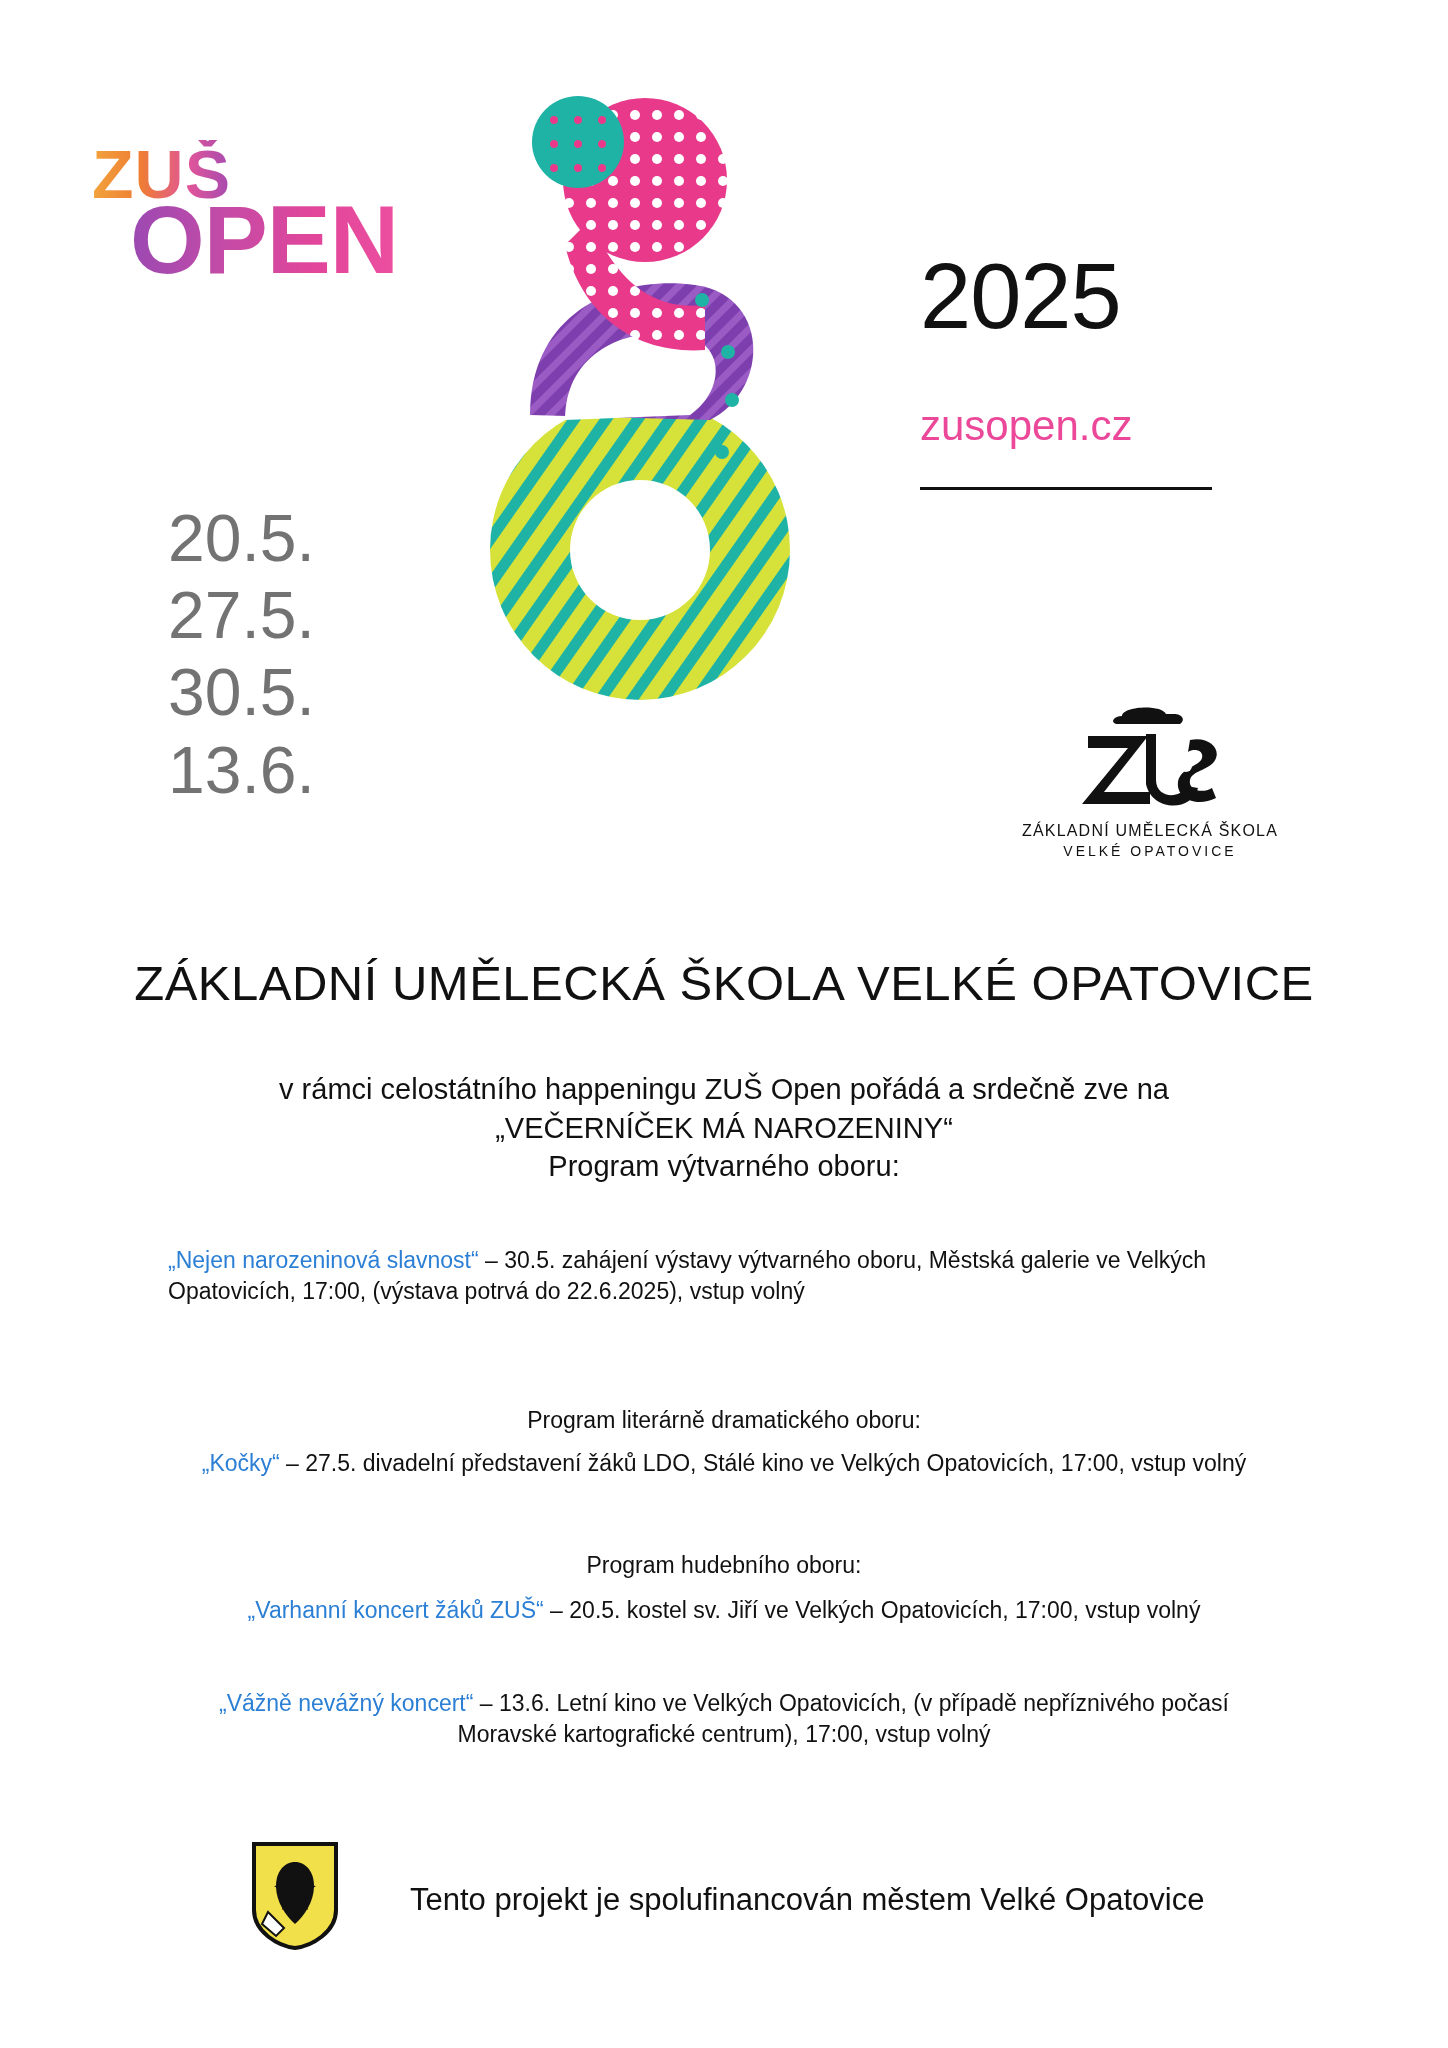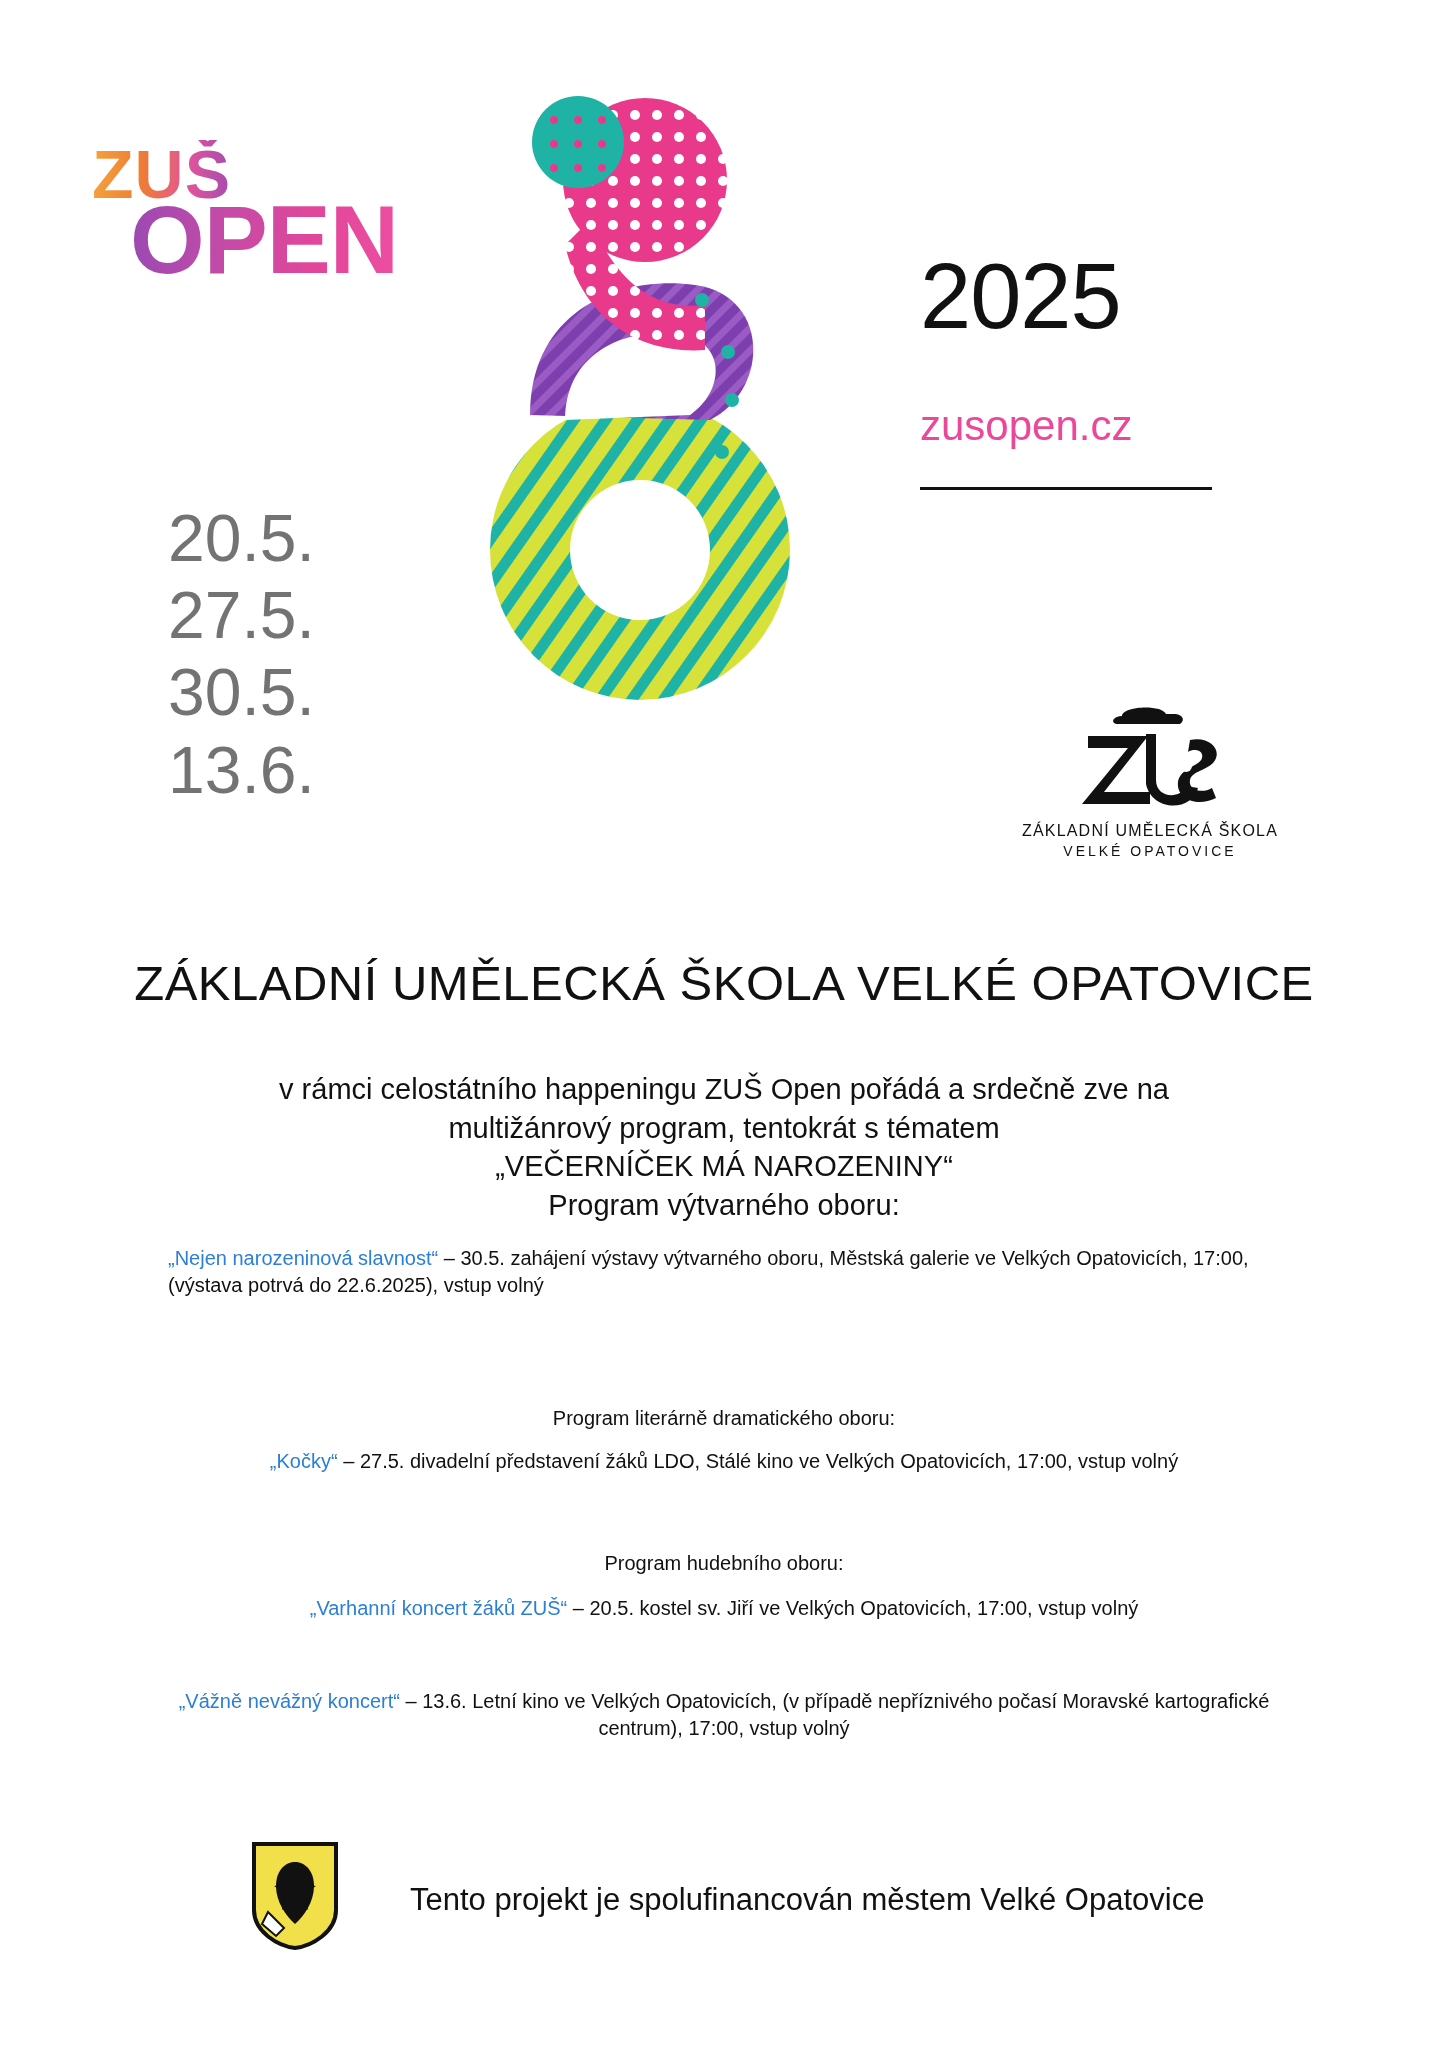--- a/index.html
+++ b/index.html
@@ -147,21 +147,21 @@
     text-align: center;
     font-size: 29px;
     line-height: 1.33;
     color: #111;
   }
 
   .block {
     position: absolute;
     left: 168px;
     width: 1112px;
-    font-size: 20px;
+    font-size: 23px;
     line-height: 1.33;
     color: #111;
   }
   .b-vo   { top: 1245px; text-align: left; }
   .b-ldo-h{ top: 1405px; text-align: center; }
   .b-ldo  { top: 1448px; text-align: center; }
   .b-ho-h { top: 1550px; text-align: center; }
   .b-ho1  { top: 1595px; text-align: center; }
   .b-ho2  { top: 1688px; text-align: center; }
 
@@ -272,21 +272,20 @@
     </svg>
   </div>
   <div class="ln1">ZÁKLADNÍ UMĚLECKÁ ŠKOLA</div>
   <div class="ln2">VELKÉ OPATOVICE</div>
 </div>
 
 <div class="headline">ZÁKLADNÍ UMĚLECKÁ ŠKOLA VELKÉ OPATOVICE</div>
 
 <div class="intro">
   <div>v rámci celostátního happeningu ZUŠ Open pořádá a srdečně zve na</div>
-  <div>multižánrový program, tentokrát s tématem</div>
   <div>„VEČERNÍČEK MÁ NAROZENINY“</div>
   <div>Program výtvarného oboru:</div>
 </div>
 
 <div class="block b-vo">
   <span class="hl">„Nejen narozeninová slavnost“</span><span> – 30.5. zahájení výstavy výtvarného oboru, Městská galerie ve Velkých Opatovicích, 17:00, (výstava potrvá do 22.6.2025), vstup volný</span>
 </div>
 
 <div class="block b-ldo-h">Program literárně dramatického oboru:</div>
 <div class="block b-ldo">

